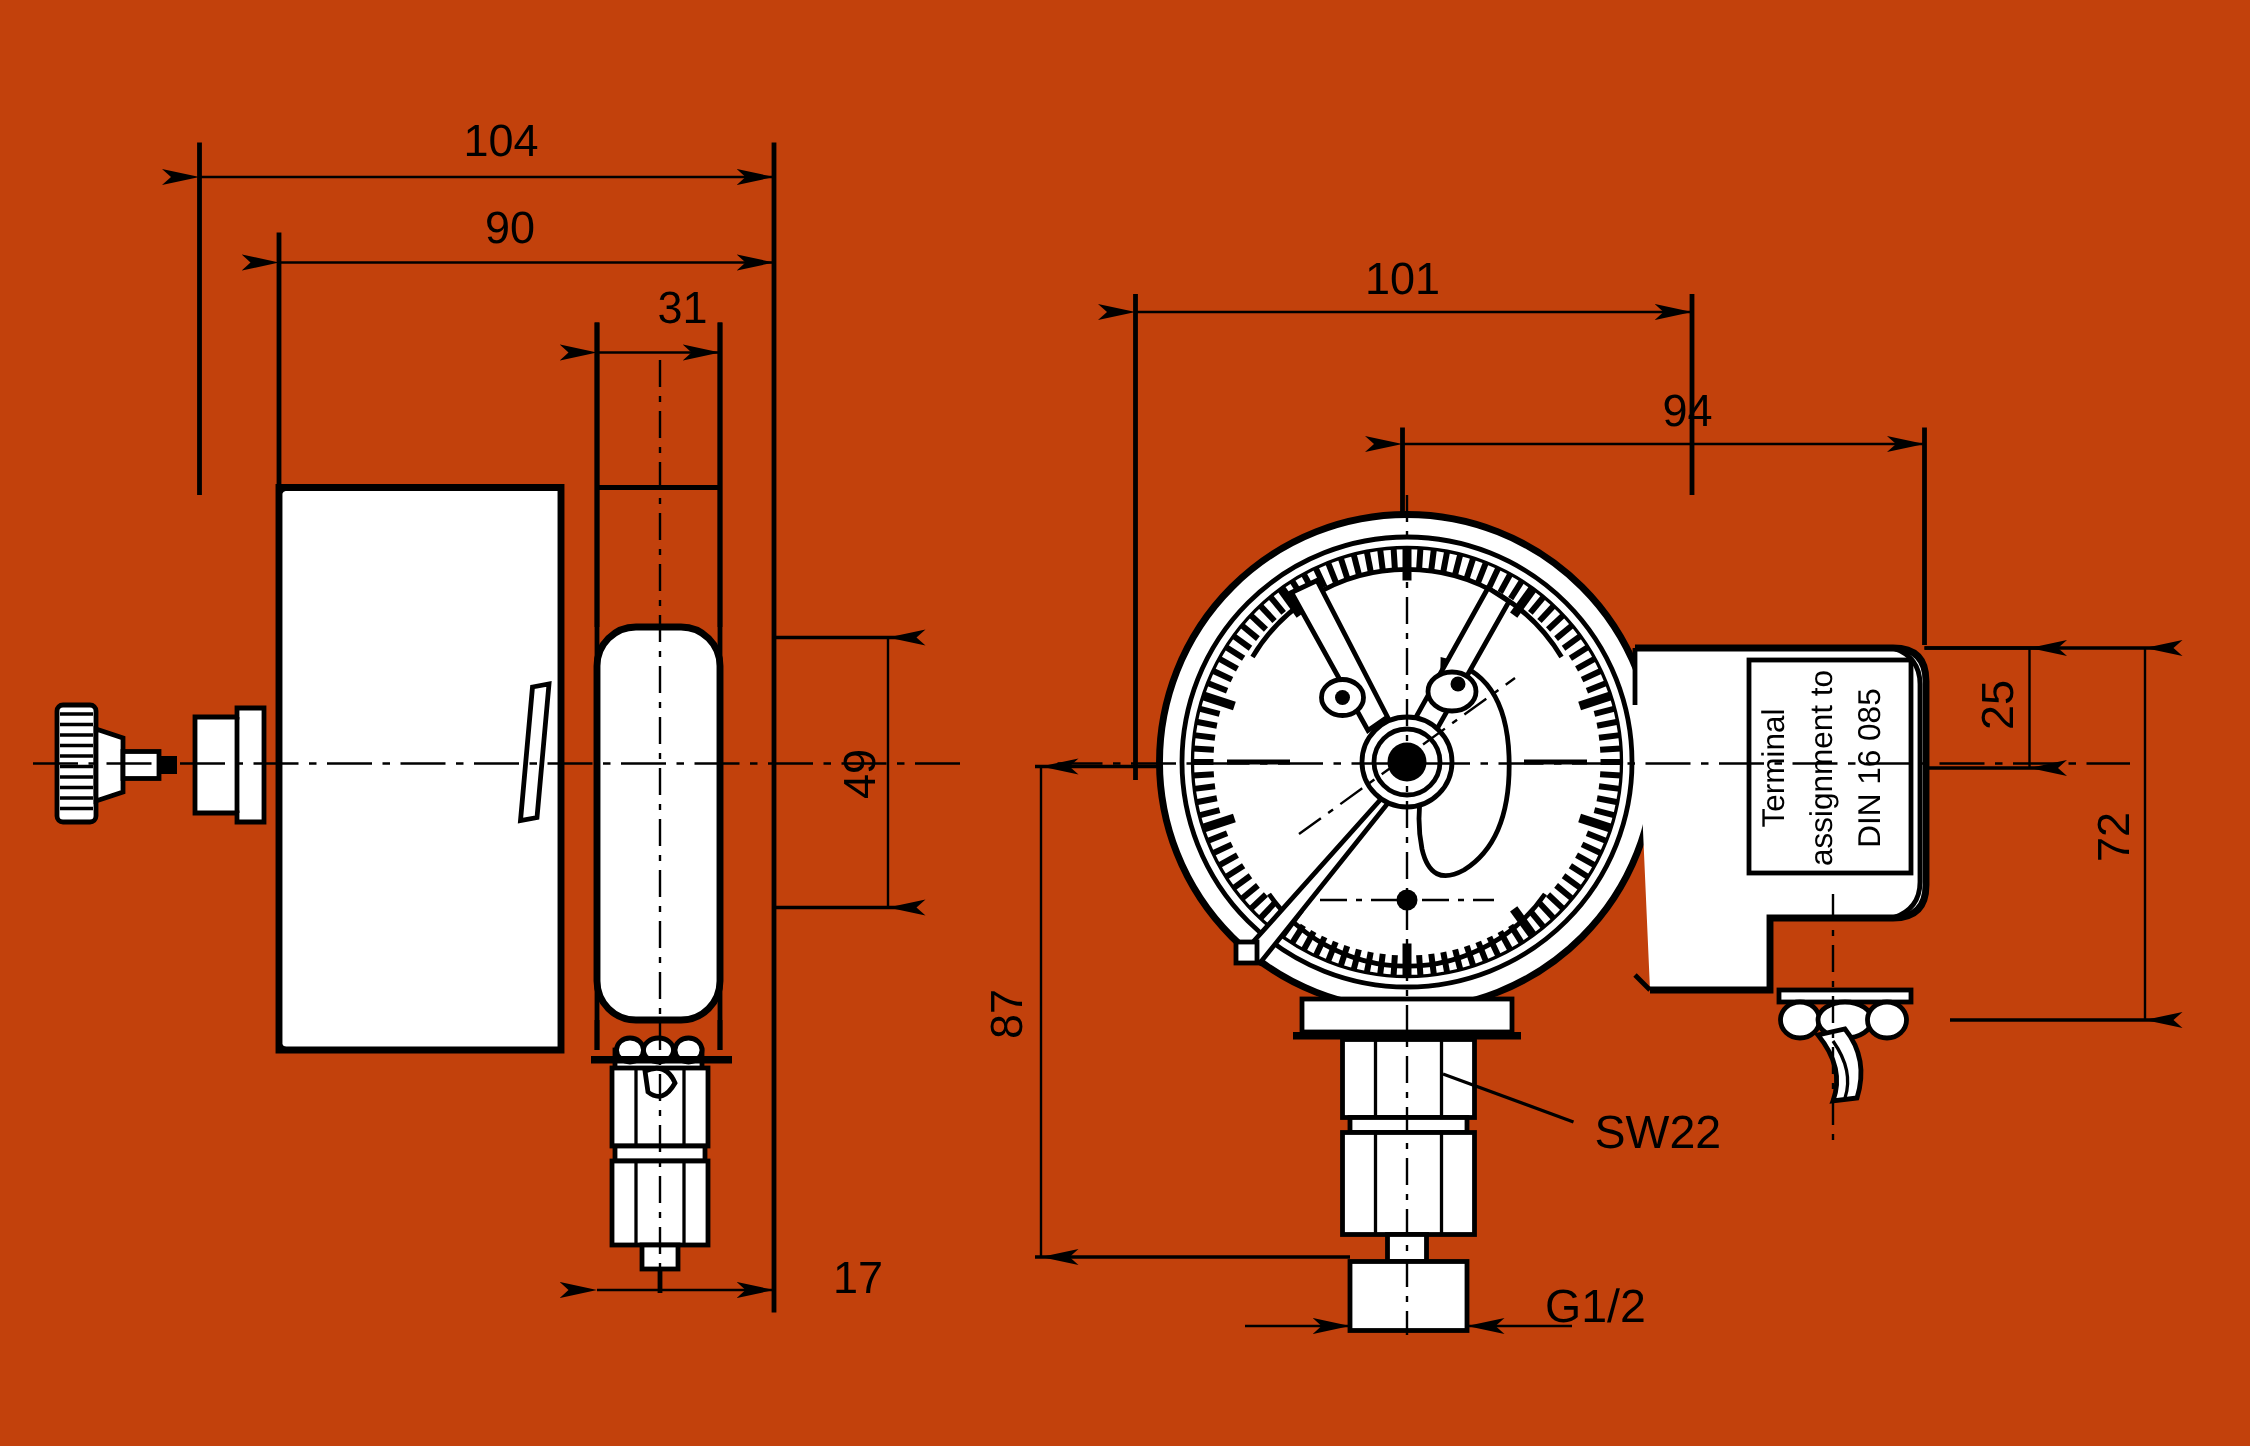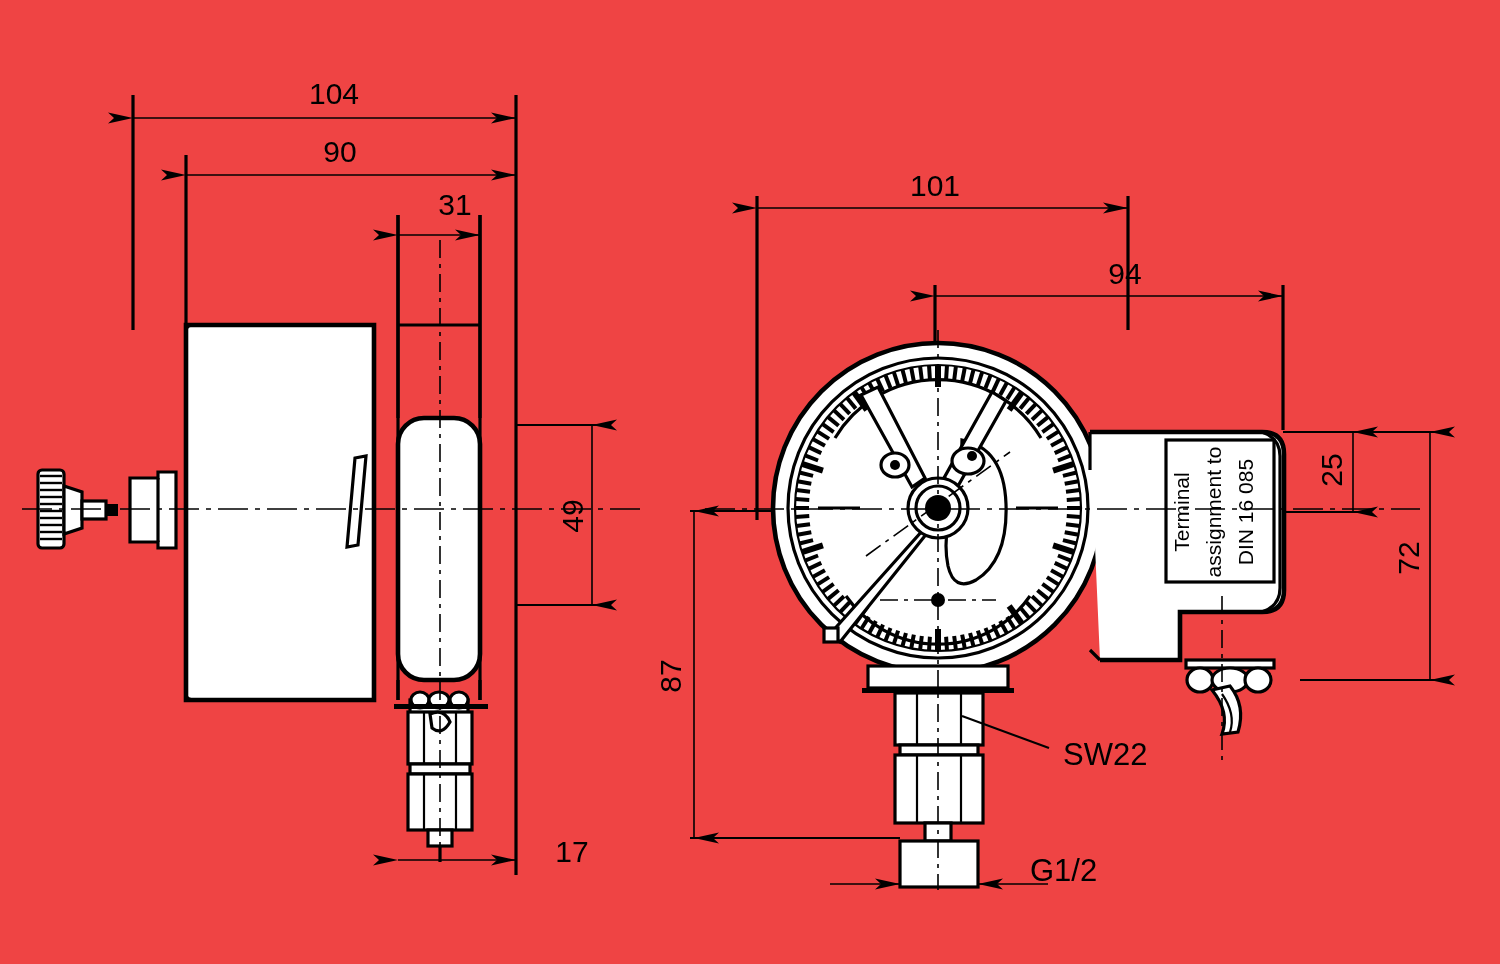--- a/index.html
+++ b/index.html
@@ -1,16 +1,16 @@
 <!DOCTYPE html>
 <html><head>
 <meta charset="utf-8">
 <style>
   html,body{margin:0;padding:0;background:#fff;}
-  #root{position:relative;width:1500px;height:964px;background:#ef4444;
+  #root{position:relative;width:1500px;height:964px;background:#c2410c;
         font-family:"Liberation Sans",sans-serif;overflow:hidden;}
   svg{position:absolute;top:0;left:0;width:1500px;height:964px;}
   .dimtext{font-family:"Liberation Sans",sans-serif;font-size:30px;fill:#000;}
   .lbltext{font-family:"Liberation Sans",sans-serif;font-size:31px;fill:#000;}
   .boxtext{font-family:"Liberation Sans",sans-serif;font-size:21px;fill:#000;}
   .ln{stroke:#000;fill:none;}
   .th1{stroke-width:2.2;}
   .th2{stroke-width:3.2;}
   .th3{stroke-width:4.6;}
   .thin{stroke-width:1.6;}

